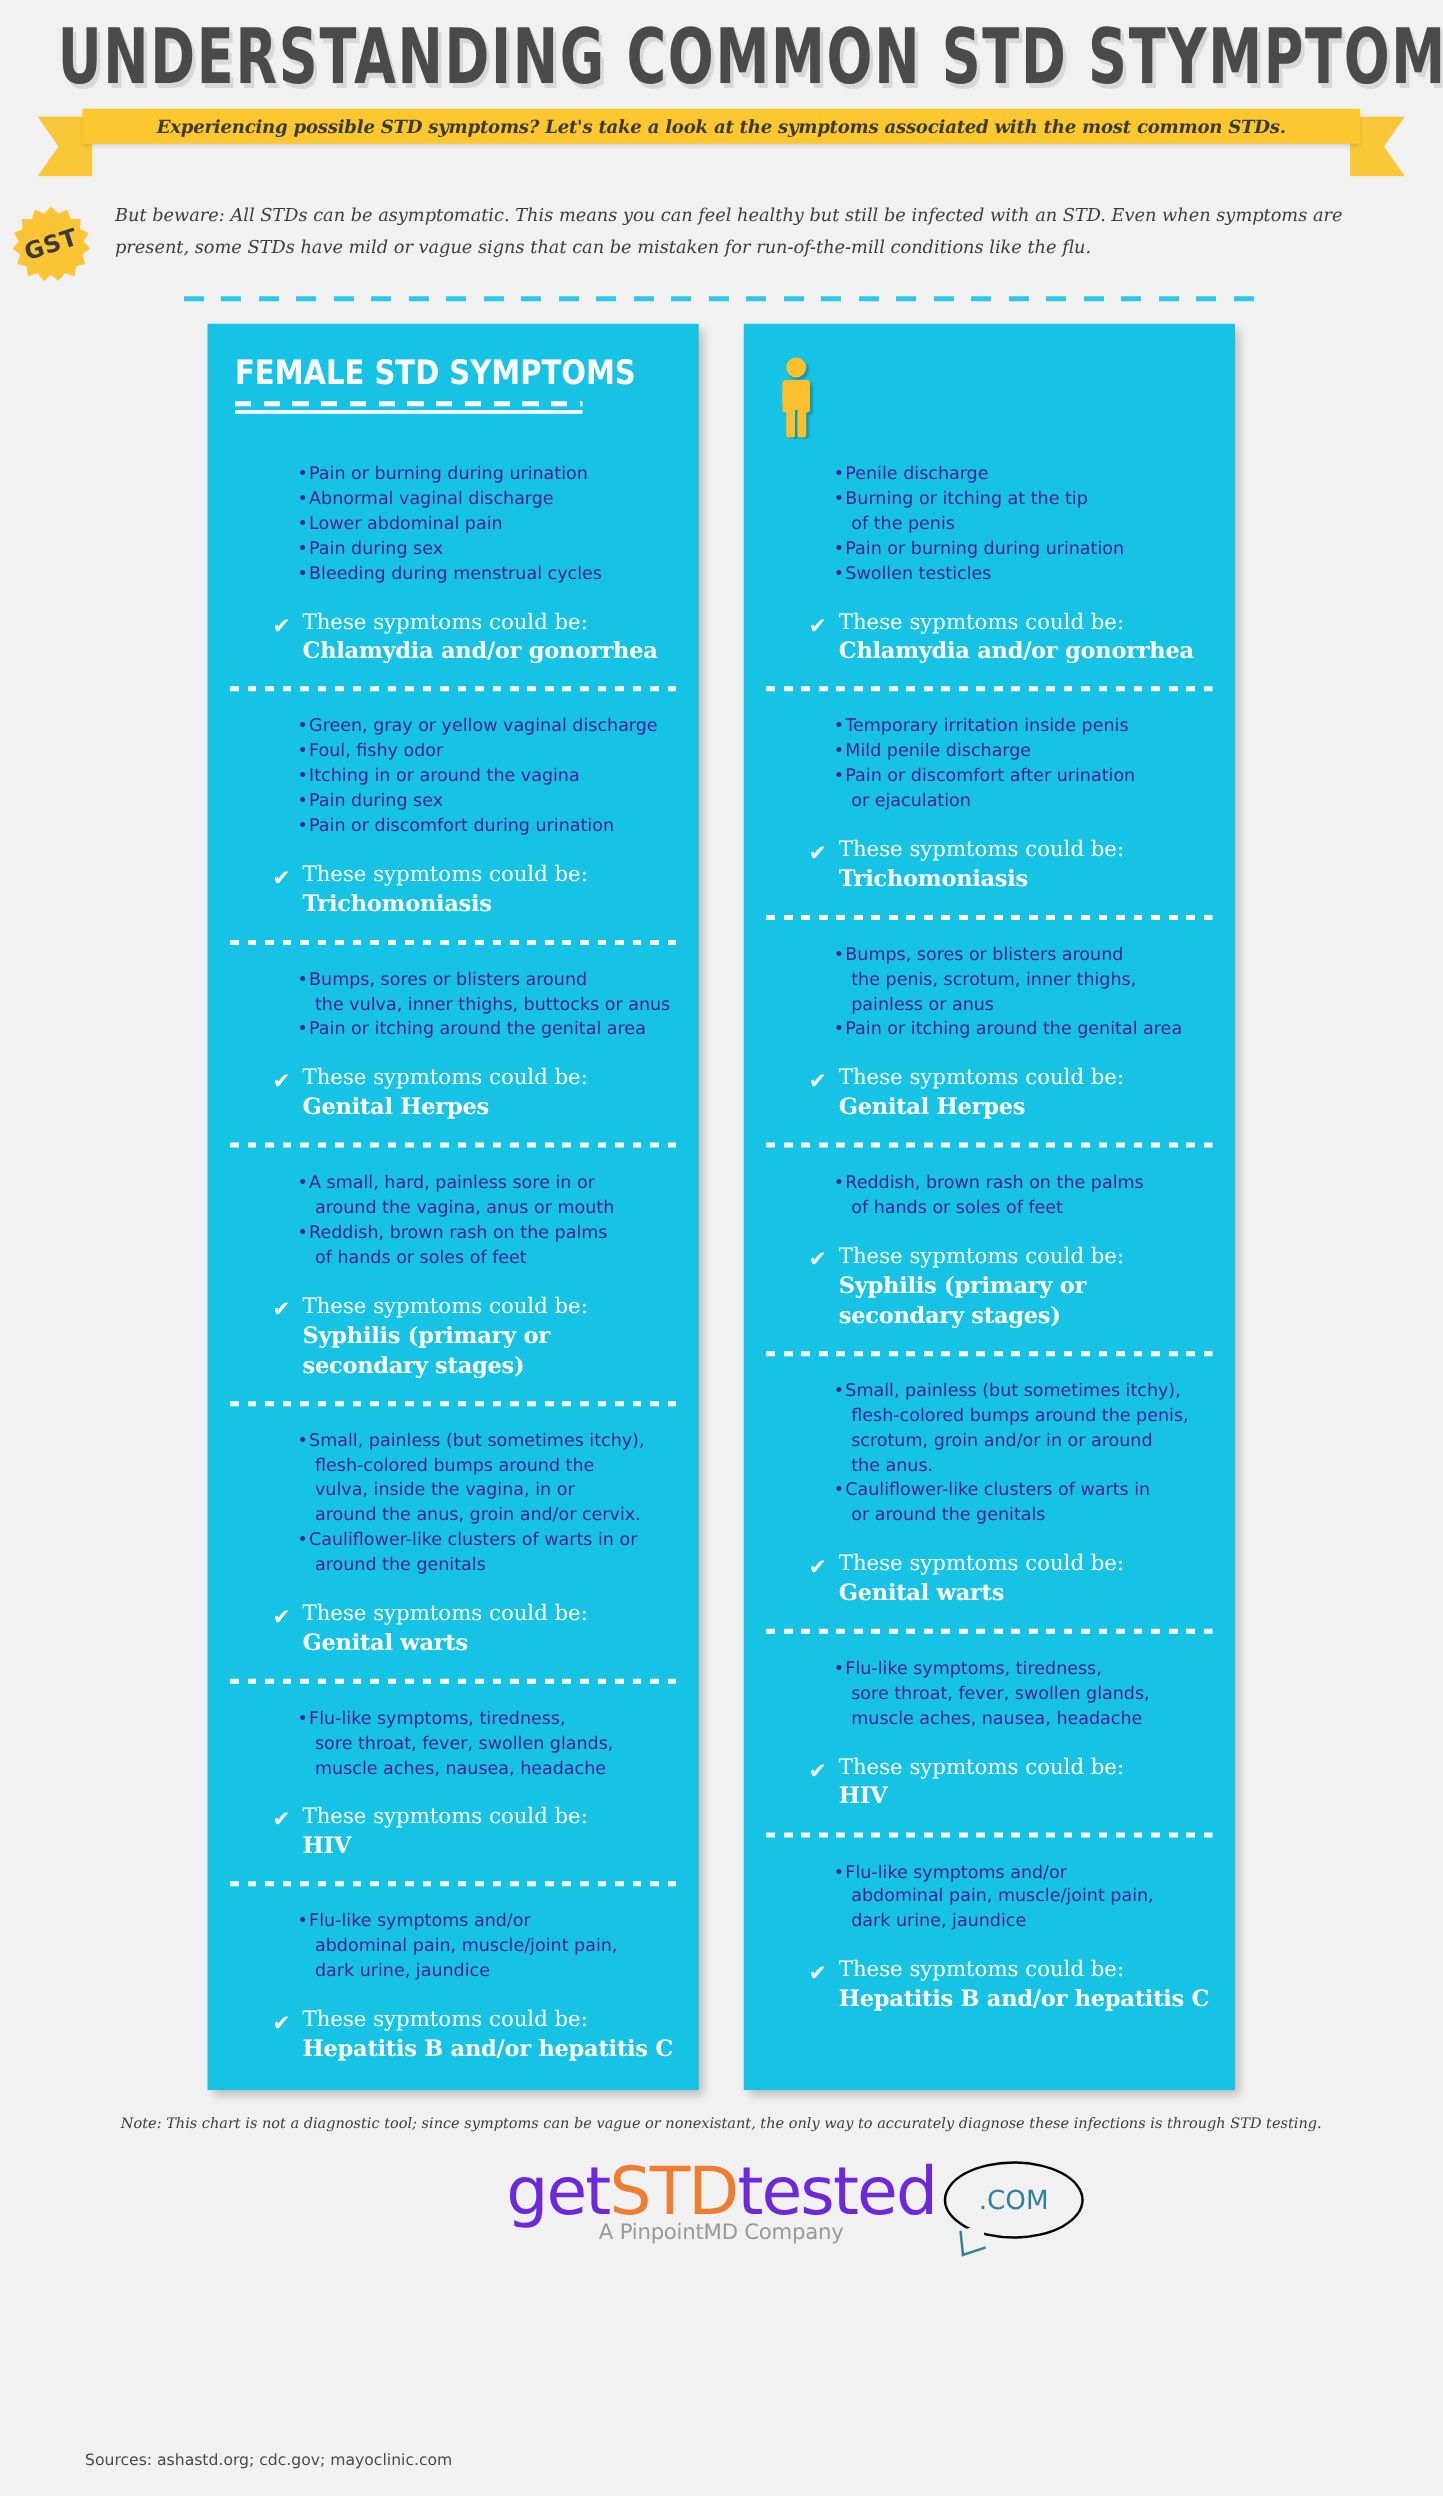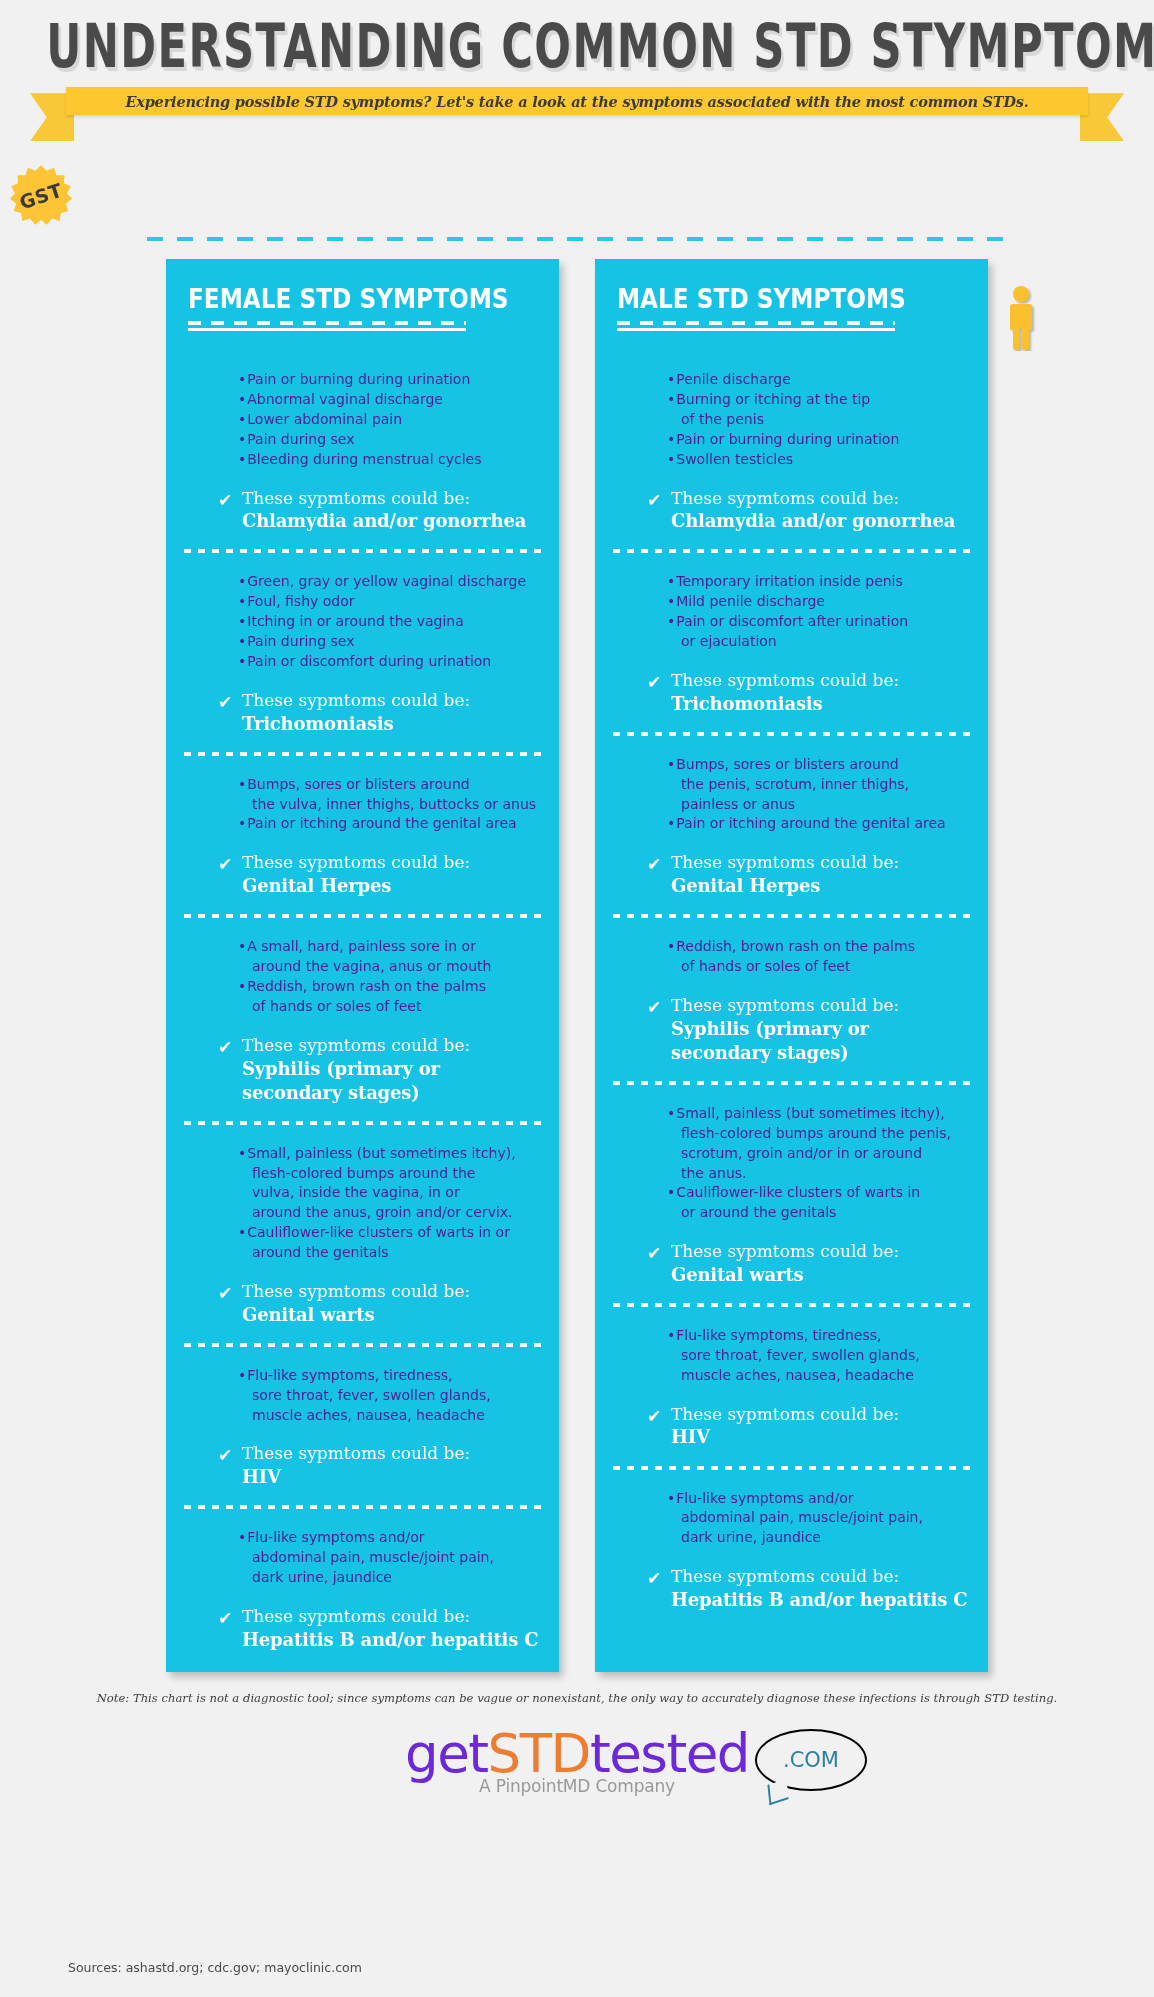--- a/index.html
+++ b/index.html
@@ -311,20 +311,21 @@
     <div class="ribbon-tail right"></div>
     <div class="ribbon-main">
       <div class="ribbon-text">Experiencing possible STD symptoms? Let's take a look at the symptoms associated with the most common STDs.</div>
     </div>
   </div>
 
   <div class="beware-row">
     <div class="gst-badge">
       <span>GST</span>
     </div>
+    <div class="beware-text">But beware: All STDs can be asymptomatic. This means you can feel healthy but still be infected with an STD. Even when symptoms are present, some STDs have mild or vague signs that can be mistaken for run-of-the-mill conditions like the flu.</div>
   </div>
 
   <div class="top-dash"></div>
 
   <div class="columns">
 
     <div class="col">
       <div class="col-head">
         <div class="col-title-box">
           <div class="col-title">FEMALE STD SYMPTOMS</div>
@@ -417,25 +418,20 @@
             <div class="conclusion">
               <span class="check">✔</span>
               <div class="concl-text">These sypmtoms could be:<span class="answer">Hepatitis B and/or hepatitis C</span></div>
             </div>
           </div>
         </div>
     </div>
 
     <div class="col">
       <div class="col-head">
-        <div class="col-title-box">
-          <div class="col-title">MALE STD SYMPTOMS</div>
-          <div class="head-dash"></div>
-          <div class="head-solid"></div>
-        </div>
         <svg class="gender-icon" viewBox="0 0 40 66">
           <g fill="#fcbf2e" style="filter:drop-shadow(2px 2px 1px rgba(0,0,0,.25))">
             <circle cx="20" cy="9" r="8"></circle>
             <rect x="9" y="19" width="22" height="24" rx="5"></rect>
             <rect x="9" y="19" width="5" height="26" rx="2.5"></rect>
             <rect x="26" y="19" width="5" height="26" rx="2.5"></rect>
             <rect x="12" y="41" width="7" height="24" rx="2"></rect>
             <rect x="21" y="41" width="7" height="24" rx="2"></rect>
           </g>
         </svg>

